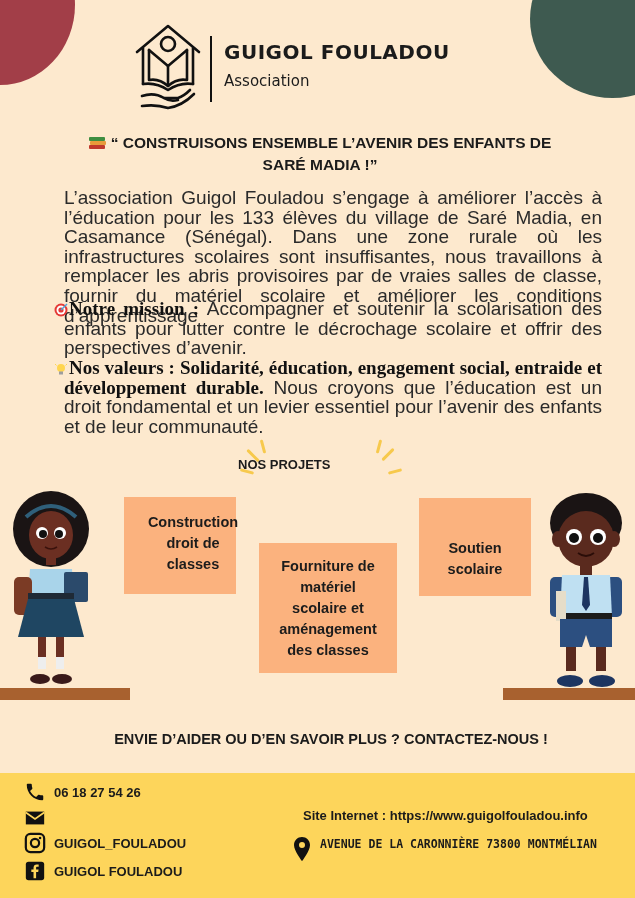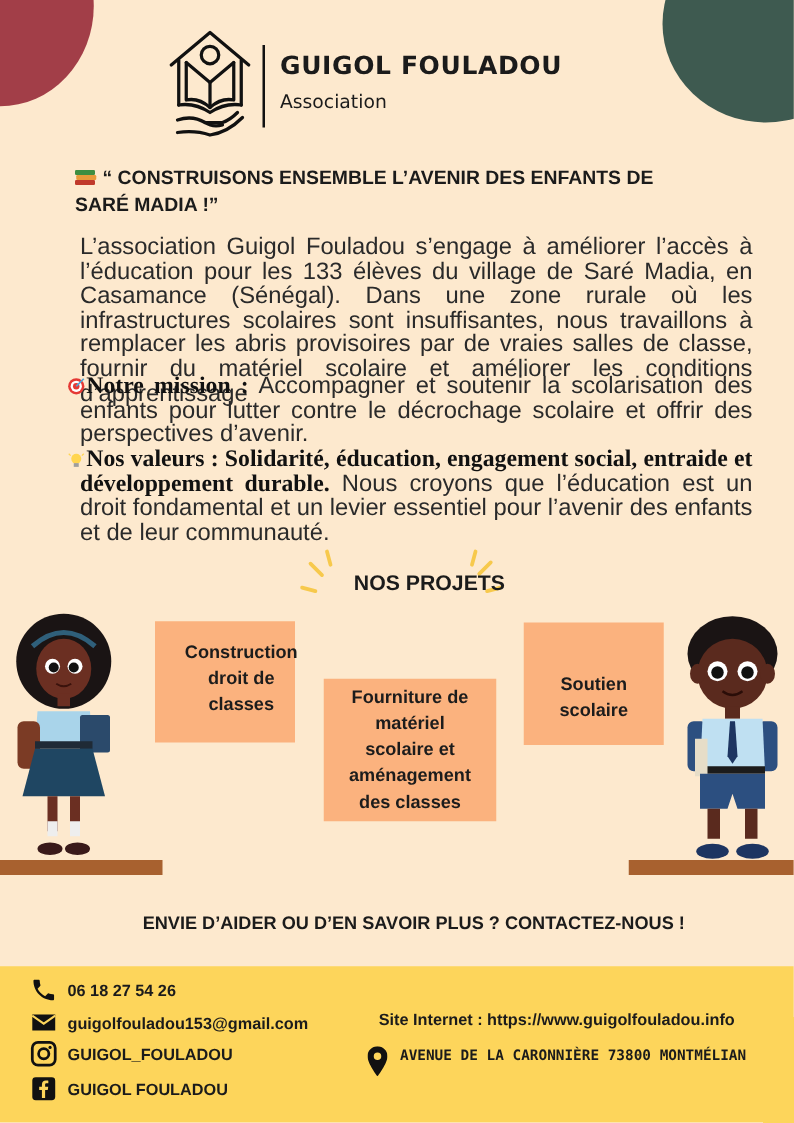--- a/index.html
+++ b/index.html
@@ -5,36 +5,36 @@
   * { box-sizing: border-box; margin: 0; padding: 0; }
   html, body { width: 635px; height: 898px; overflow: hidden; }
   body { background: #fde9ce; font-family: "Liberation Sans", "DejaVu Sans", sans-serif; color: #1b1b1b; position: relative; }
   .blob-left { position: absolute; left: -75px; top: -75px; width: 150px; height: 160px; border-radius: 50%; background: #a23e48; }
   .blob-right { position: absolute; right: -60px; top: -60px; width: 165px; height: 158px; border-radius: 50%; background: #3e5a50; }
   .logo-wrap { position: absolute; left: 134px; top: 22px; display: flex; align-items: flex-start; }
   .logo-icon { width: 68px; height: 92px; }
   .logo-divider { width: 2px; height: 66px; background: #111; margin: 14px 12px 0 8px; }
   .brand-title { font-family: "DejaVu Sans", sans-serif; font-weight: bold; font-size: 20px; letter-spacing: 0.5px; margin-top: 18px; }
   .brand-sub { font-family: "DejaVu Sans", sans-serif; font-size: 15px; margin-top: 8px; }
-  .slogan { position: absolute; left: 60px; top: 132px; width: 520px; text-align: left; font-weight: bold; font-size: 15.5px; line-height: 22px; }
+  .slogan { position: absolute; left: 60px; top: 132px; width: 520px; text-align: center; font-weight: bold; font-size: 15.5px; line-height: 22px; }
   .books { display: inline-block; width: 18px; height: 12px; position: relative; top: 1px; margin-right: 4px; }
   .books i { position: absolute; left: 0; width: 16px; height: 4px; border-radius: 1px; }
   .para { position: absolute; left: 64px; width: 538px; font-size: 19px; line-height: 19.6px; text-align: justify; color: #2a2a2a; }
   .para b { color: #111; font-family: Liberation Serif, serif; }
   .p1 { top: 188px; }
   .p2 { top: 299px; }
   .p3 { top: 358px; }
   .emo { display: inline-block; width: 14px; height: 14px; vertical-align: -2px; margin-left: -10px; margin-right: 1px; }
   .proj-head { position: absolute; left: 238px; top: 440px; width: 166px; height: 48px; }
-  .proj-title { position: absolute; left: 0; top: 17px; width: 166px; text-align: right; font-weight: bold; font-size: 17px; }
+  .proj-title { position: absolute; left: 0; top: 17px; width: 166px; text-align: left; font-weight: bold; font-size: 13px; }
   .ray { position: absolute; background: #f7c94c; height: 3px; border-radius: 2px; }
   .card { position: absolute; background: #fbb27e; display: flex; align-items: center; justify-content: center; text-align: center; font-weight: bold; font-size: 14.5px; line-height: 21px; color: #1c1c1c; }
   .card span { display: block; }
   .c1 { left: 124px; top: 497px; width: 112px; height: 97px; align-items: flex-start; padding-top: 15px; padding-left: 26px; }
-  .c2 { left: 259px; top: 543px; width: 138px; height: 114px; }
+  .c2 { left: 259px; top: 543px; width: 138px; height: 130px; }
   .c3 { left: 419px; top: 498px; width: 112px; height: 98px; align-items: center; padding-top: 24px; }
   .ledge { position: absolute; background: #a8612f; height: 12px; top: 688px; }
   .ledge-l { left: 0; width: 130px; }
   .ledge-r { left: 503px; width: 132px; }
   .kid { position: absolute; }
   .cta { position: absolute; left: 0; top: 731px; width: 662px; text-align: center; font-weight: bold; font-size: 14.5px; }
   .footer { position: absolute; left: 0; top: 773px; width: 635px; height: 125px; background: #fdd55b; }
   .contact { position: absolute; left: 24px; display: flex; align-items: center; font-weight: bold; font-size: 13px; }
   .contact svg { width: 22px; height: 22px; margin-right: 8px; }
   .ct1 { top: 8px; } .ct2 { top: 34px; } .ct3 { top: 59px; } .ct4 { top: 87px; }
@@ -187,21 +187,20 @@
     <svg viewBox="0 0 24 24">
         <path fill="#111" d="M6.6 10.8c1.4 2.8 3.8 5.1 6.6 6.6l2.2-2.2c.3-.3.7-.4 1-.2 1.1.4 2.3.6 3.6.6.6 0 1 .4 1 1V20c0 .6-.4 1-1 1C10.6 21 3 13.4 3 4c0-.6.4-1 1-1h3.5c.6 0 1 .4 1 1 0 1.3.2 2.5.6 3.6.1.3 0 .7-.2 1L6.6 10.8z"></path>
       </svg>
     <span>06 18 27 54 26</span>
   </div>
   <div class="contact ct2">
     <svg viewBox="0 0 24 24">
         <path fill="#111" d="M2 5h20v14H2z"></path>
         <path d="M2 6l10 7 10-7" stroke="#fdd55b" stroke-width="1.8" fill="none"></path>
       </svg>
-    <span>guigolfouladou153@gmail.com</span>
   </div>
   <div class="contact ct3">
     <svg viewBox="0 0 24 24">
         <rect x="2" y="2" width="20" height="20" rx="5" fill="none" stroke="#111" stroke-width="2.4"></rect>
         <circle cx="12" cy="12" r="4.5" fill="none" stroke="#111" stroke-width="2.4"></circle>
         <circle cx="17.5" cy="6.5" r="1.4" fill="#111"></circle>
       </svg>
     <span>GUIGOL_FOULADOU</span>
   </div>
   <div class="contact ct4">

